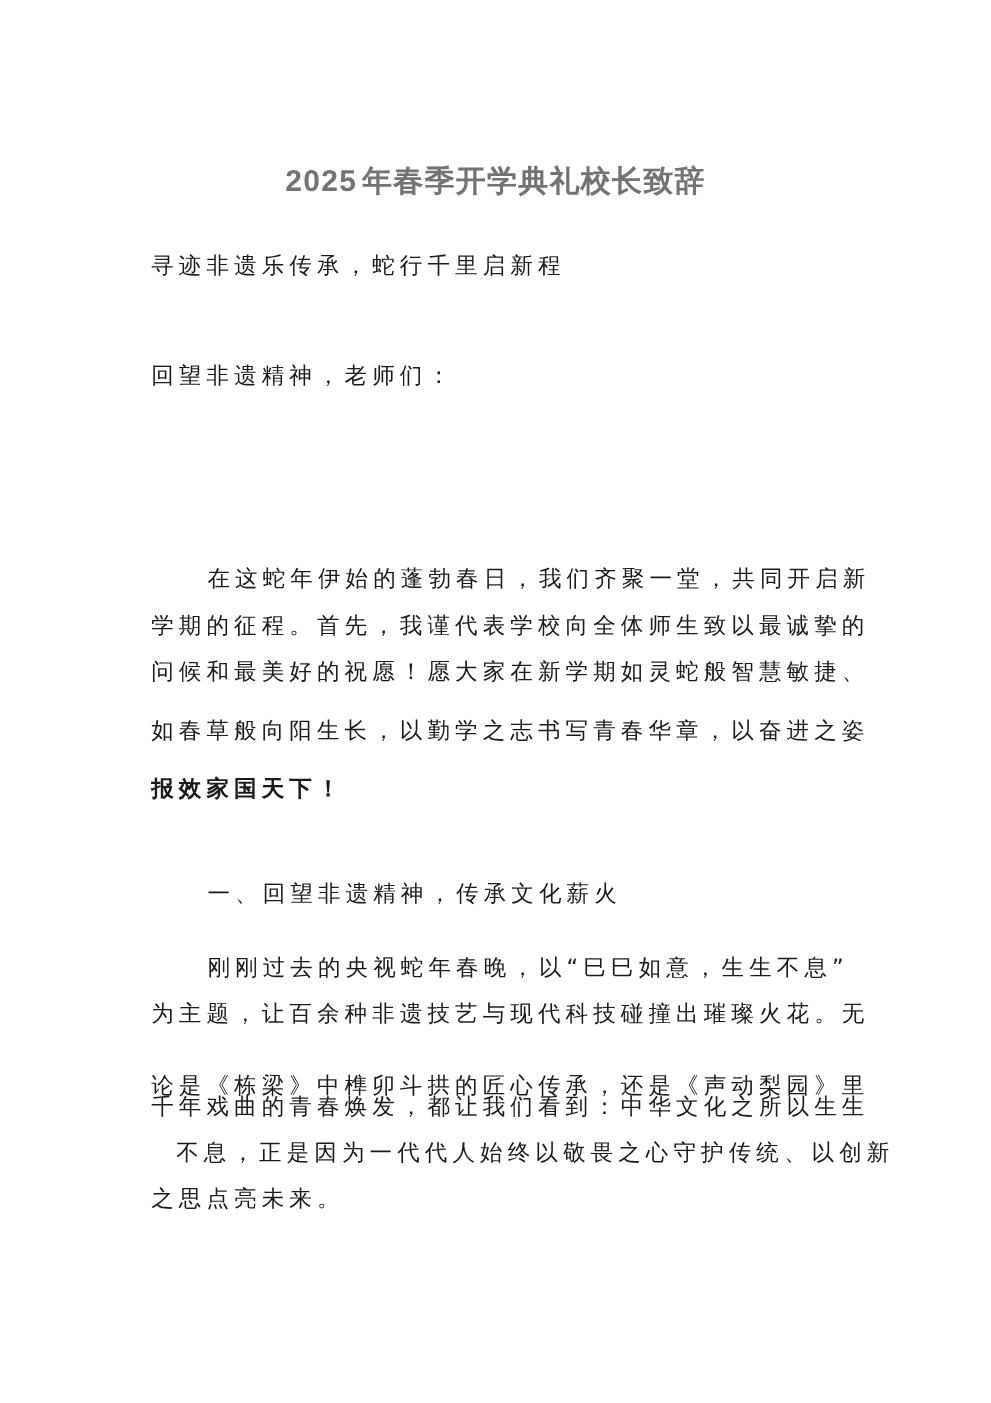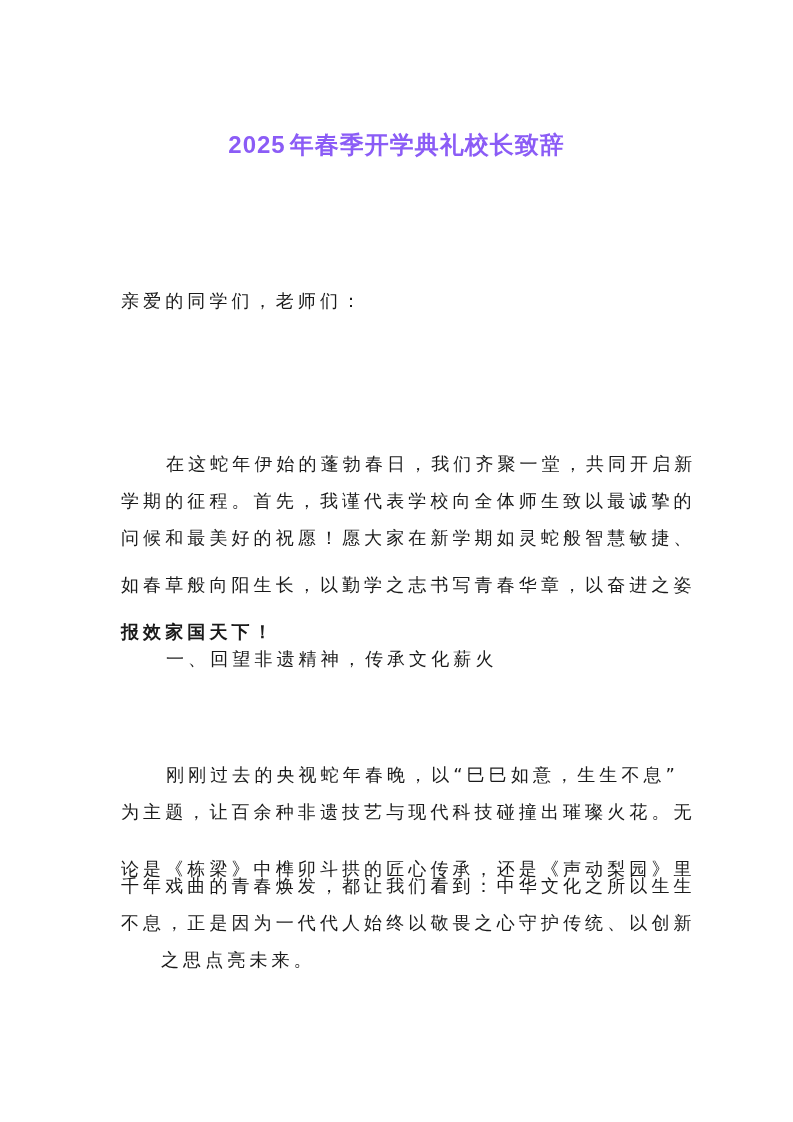--- a/index.html
+++ b/index.html
@@ -26,21 +26,21 @@
     .title {
       position: absolute;
       left: 0;
       top: 127px;
       width: 793px;
       text-align: center;
       font-size: 24px;
       font-weight: bold;
       letter-spacing: 1px;
       line-height: 36px;
-      color: #8b5cf6;
+      color: #737373;
     }
     .title .num {
       font-family: "Liberation Sans", sans-serif;
       font-weight: bold;
       margin-right: 4px;
     }
     .line {
       position: absolute;
       left: 121px;
       width: 560px;
@@ -54,36 +54,37 @@
   </style>
 </head>
 <body>
 
 <div class="page">
 
   <div class="title">
     <span class="num">2025</span><span>年春季开学典礼校长致辞</span>
   </div>
 
+  <div class="line" style="top:201px;">寻迹非遗乐传承，蛇行千里启新程</div>
 
-  <div class="line" style="top:289px;">亲爱的同学们，老师们：</div>
+  <div class="line" style="top:289px;">回望非遗精神，老师们：</div>
 
 
   <div>
     <div class="line indent" style="top:452px;">在这蛇年伊始的蓬勃春日，我们齐聚一堂，共同开启新</div>
     <div class="line" style="top:489px;text-align:center;">学期的征程。首先，我谨代表学校向全体师生致以最诚挚的</div>
     <div class="line" style="top:526px;">问候和最美好的祝愿！愿大家在新学期如灵蛇般智慧敏捷、</div>
     <div class="line" style="top:573px;">如春草般向阳生长，以勤学之志书写青春华章，以奋进之姿</div>
     <div class="line" style="top:620px;font-weight:bold;">报效家国天下！</div>
   </div>
 
-  <div class="line indent" style="top:648px;font-family:Liberation Mono, monospace;">一、回望非遗精神，传承文化薪火</div>
+  <div class="line indent" style="top:704px;">一、回望非遗精神，传承文化薪火</div>
 
   <div>
     <div class="line indent" style="top:763px;">刚刚过去的央视蛇年春晚，以“巳巳如意，生生不息”</div>
     <div class="line" style="top:800px;">为主题，让百余种非遗技艺与现代科技碰撞出璀璨火花。无</div>
     <div class="line" style="top:837px;margin-top:20px;">论是《栋梁》中榫卯斗拱的匠心传承，还是《声动梨园》里</div>
     <div class="line" style="top:874px;">千年戏曲的青春焕发，都让我们看到：中华文化之所以生生</div>
-    <div class="line" style="top:911px;">不息，正是因为一代代人始终以敬畏之心守护传统、以创新</div>
-    <div class="line" style="top:948px;margin-left:40px;">之思点亮未来。</div>
+    <div class="line" style="top:911px;margin-left:20px;">不息，正是因为一代代人始终以敬畏之心守护传统、以创新</div>
+    <div class="line" style="top:948px;">之思点亮未来。</div>
   </div>
 
 </div>
 
 </body></html>

